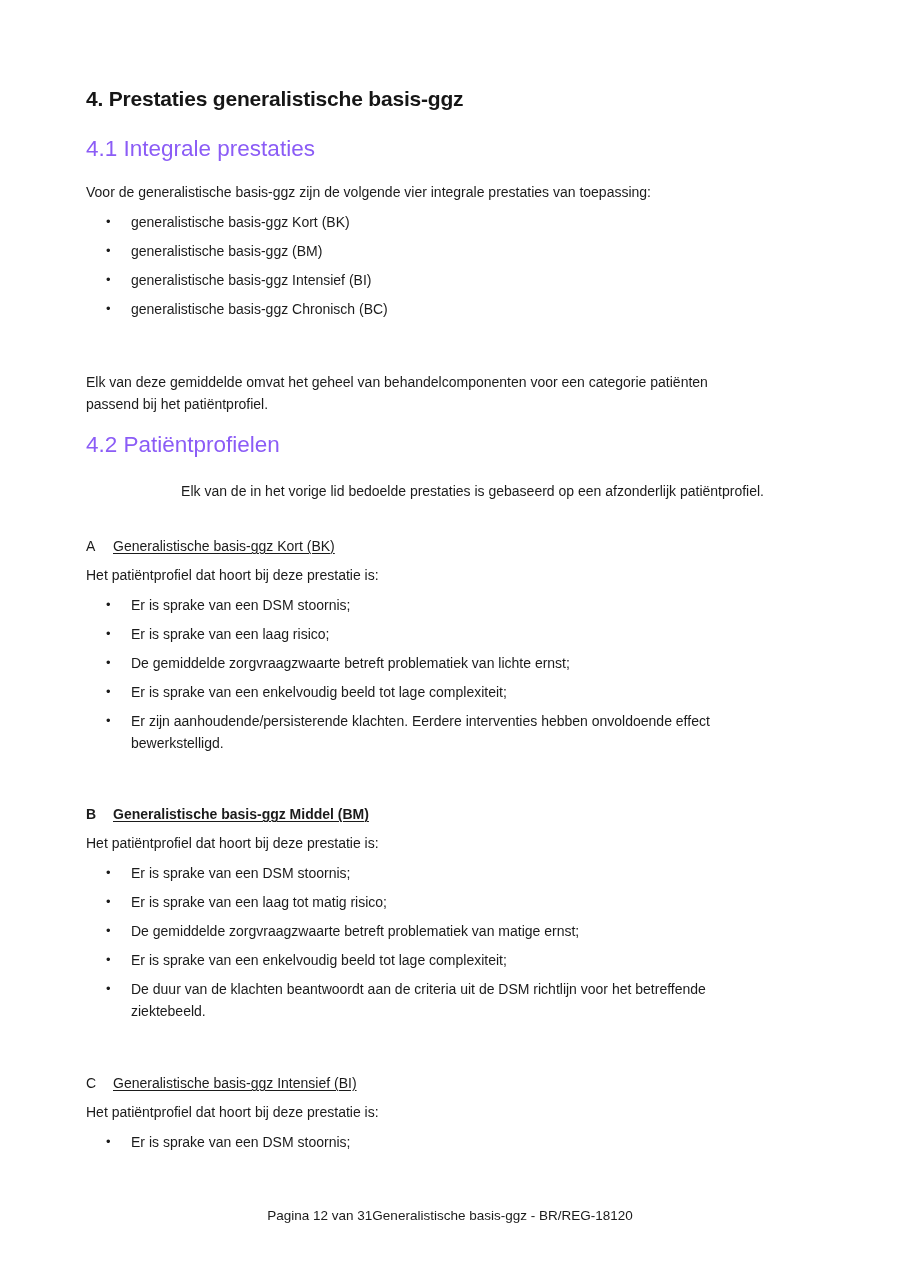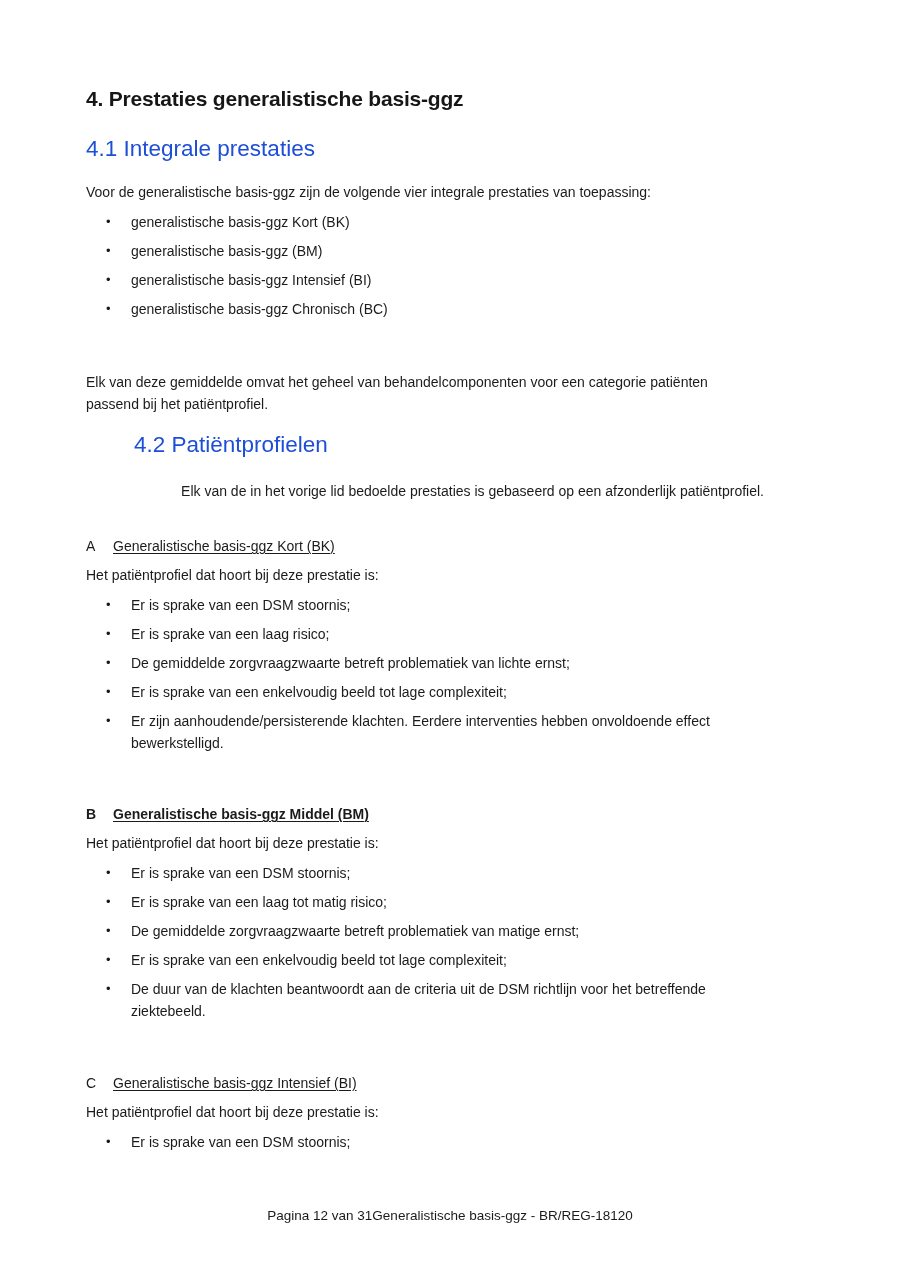--- a/index.html
+++ b/index.html
@@ -31,23 +31,23 @@
     font-weight: 700;
     letter-spacing: -0.2px;
     margin: 86px 0 0;
     color: #161616;
   }
   .h2 {
     font-size: 22.5px;
     line-height: 28px;
     font-weight: 400;
     margin: 23px 0 0;
-    color: #1d4ed8;
+    color: #8b5cf6;
   }
-  .h2.mt16 { margin-top: 16px; margin-left: 48px; }
+  .h2.mt16 { margin-top: 16px; }
   .para { margin: 18px 0 0; }
   .para.mt21 { margin-top: 21px; text-align: right; }
   .para.mt51 { margin-top: 51px; }
   .bullets {
     list-style: none;
     margin: 8px 0 0;
     padding: 0;
   }
   .bullets li {
     position: relative;

